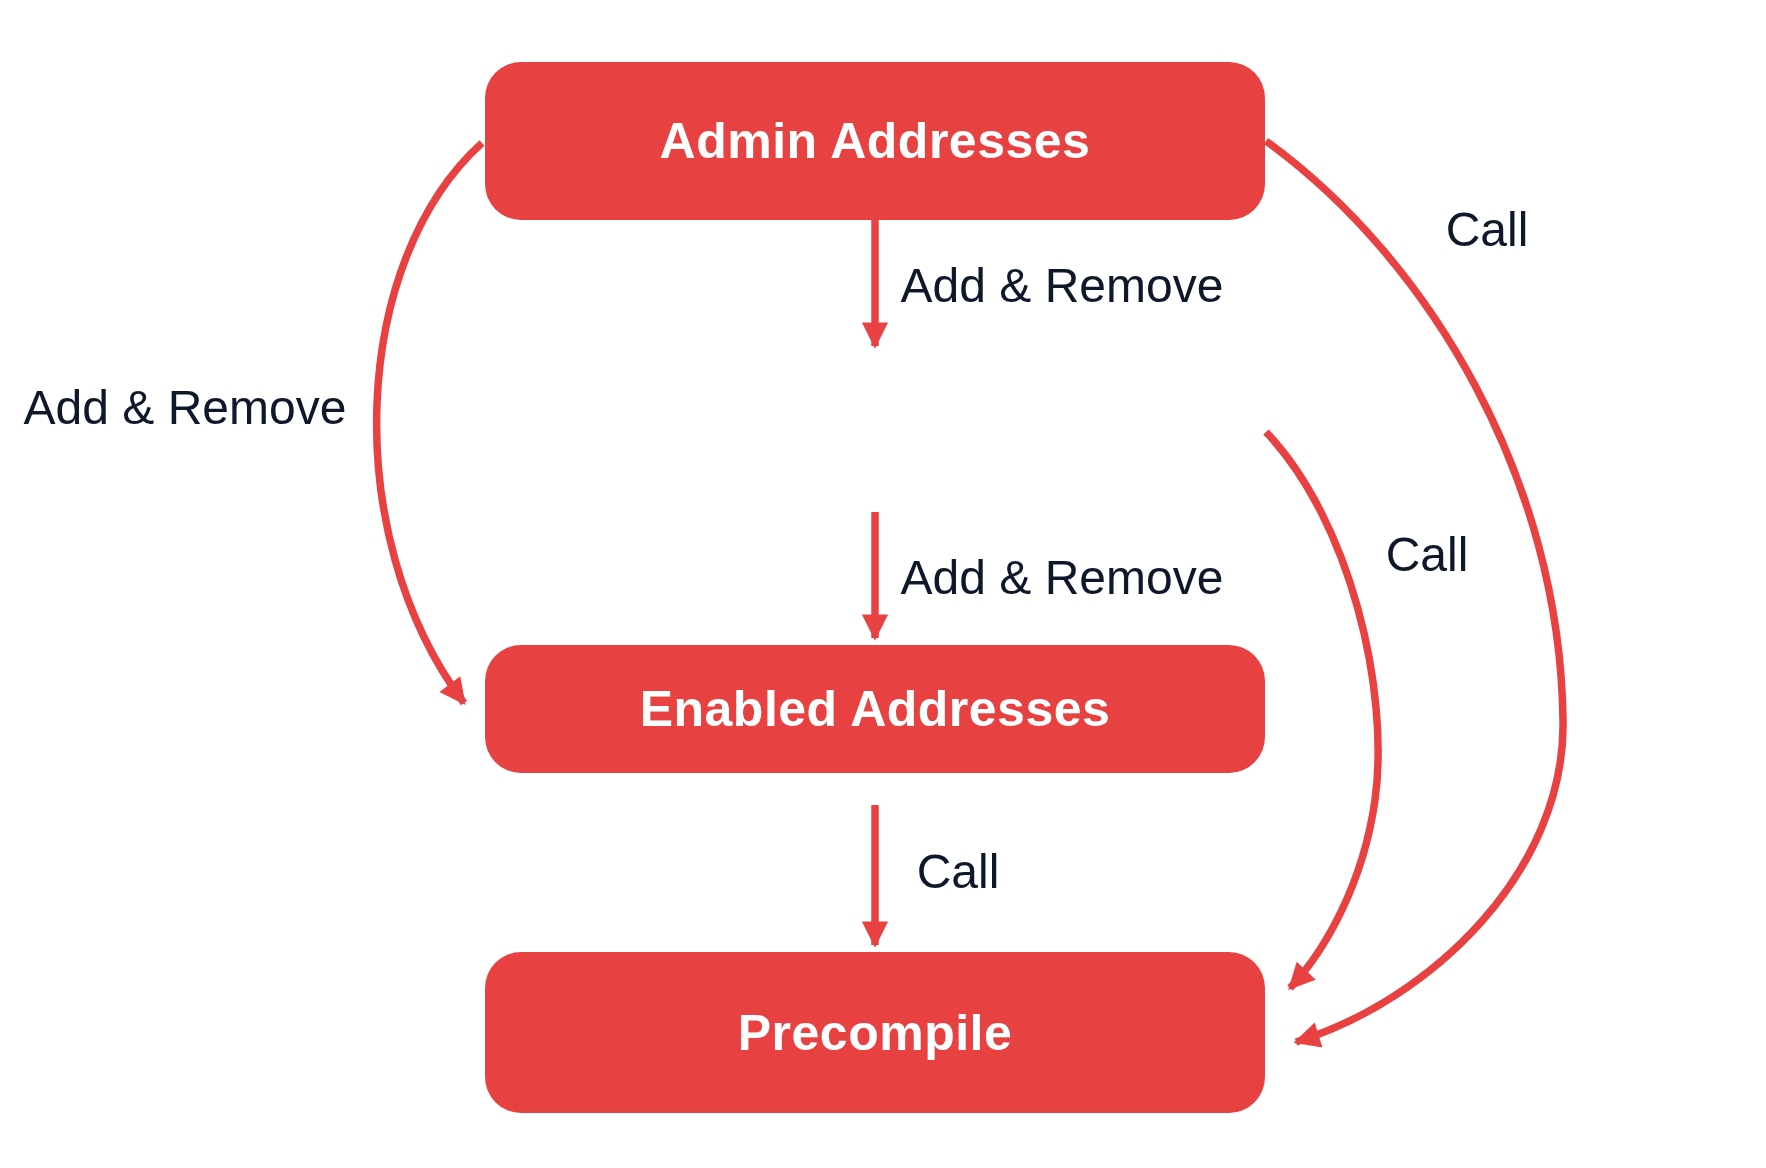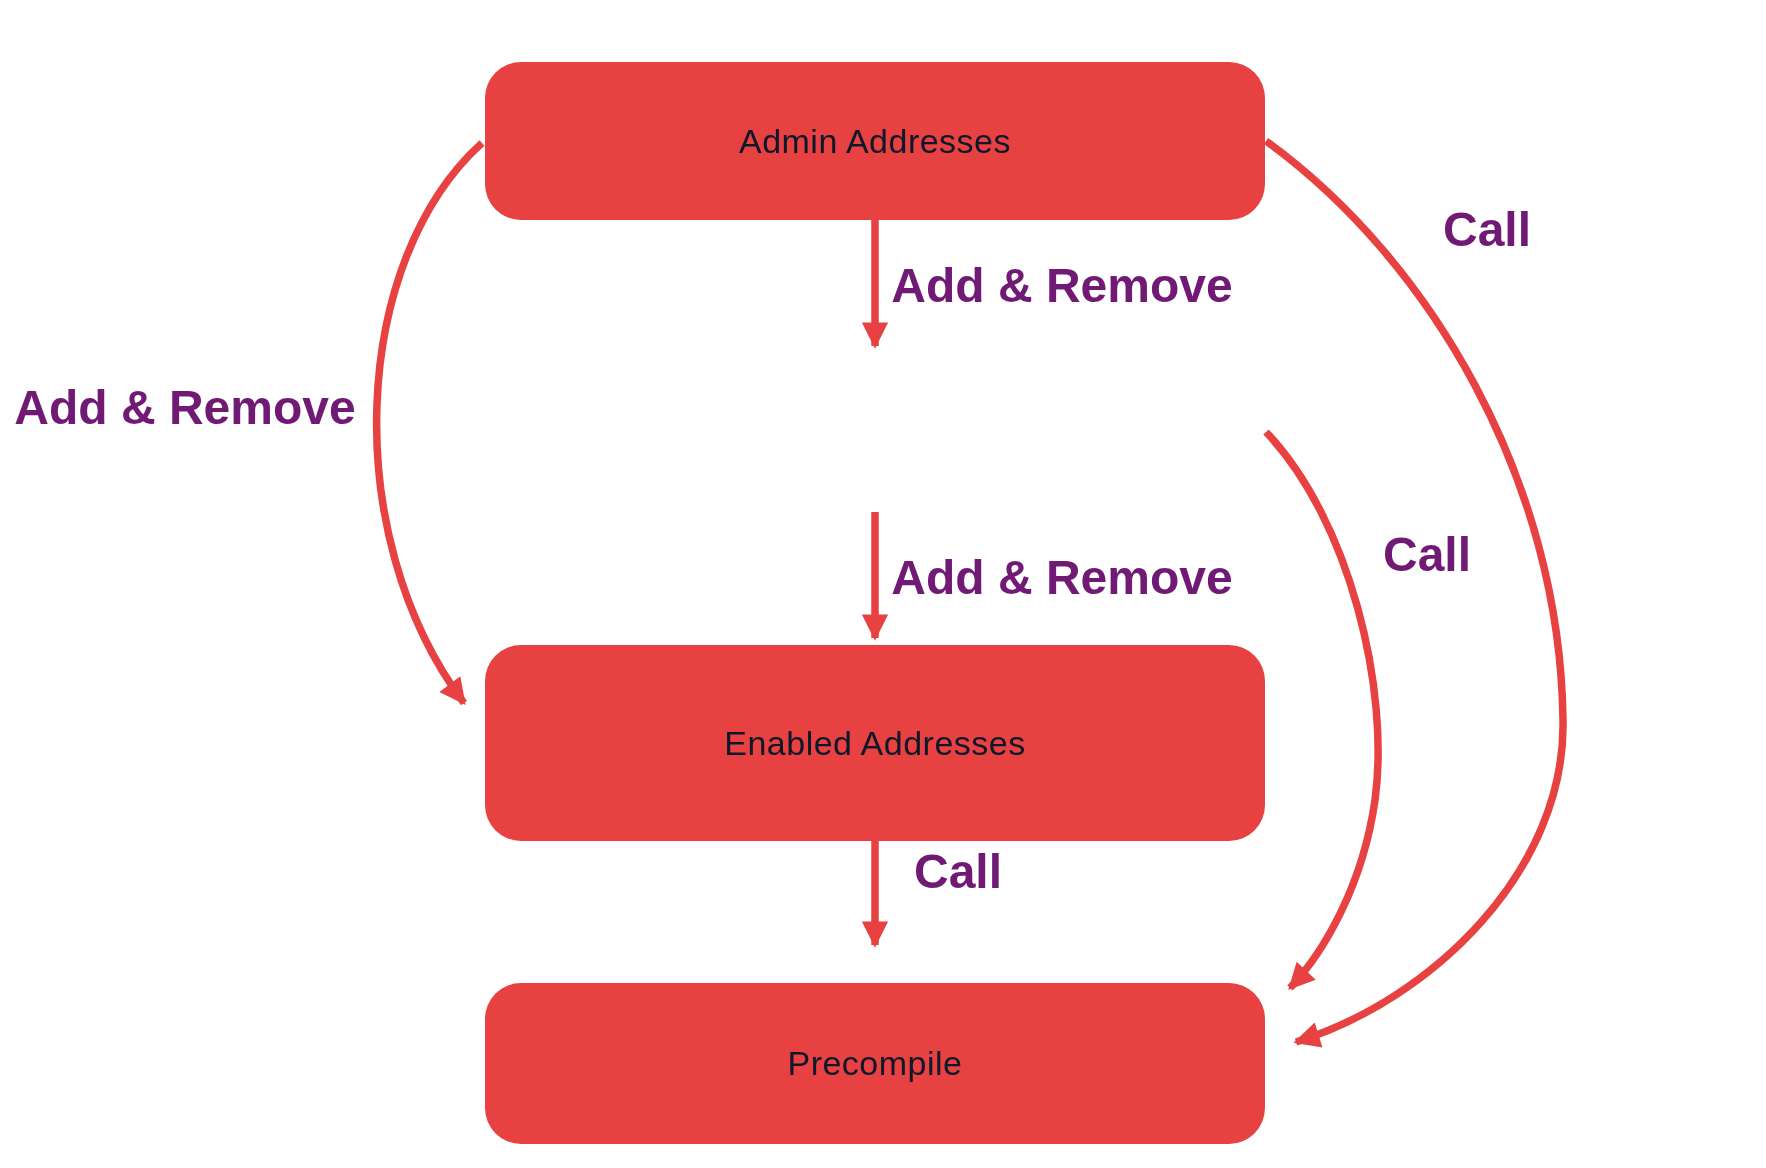--- a/index.html
+++ b/index.html
@@ -31,36 +31,36 @@
     position: absolute;
     left: 485px;
     width: 780px;
     background: #E84142;
     border-radius: 36px;
     display: flex;
     align-items: center;
     justify-content: center;
   }
   .node-label {
-    color: #0f172a;
-    font-size: 34px;
-    font-weight: normal;
+    color: #ffffff;
+    font-size: 50px;
+    font-weight: bold;
     letter-spacing: 0.5px;
     white-space: nowrap;
   }
   .node-admin      { top: 62px;  height: 158px; }
   .node-manager    { top: 353px; height: 159px; }
-  .node-enabled    { top: 645px; height: 196px; }
-  .node-precompile { top: 952px; height: 161px; margin-top: 31px; }
+  .node-enabled    { top: 645px; height: 128px; }
+  .node-precompile { top: 952px; height: 161px; }
   .edge-label {
     position: absolute;
     transform: translate(-50%, -50%);
-    color: #701a75;
+    color: #0f172a;
     font-size: 48px;
-    font-weight: 700;
+    font-weight: 400;
     white-space: nowrap;
     background: #ffffff;
     line-height: 1.15;
   }
   .lbl-admin-manager    { left: 1062px; top: 286px; }
   .lbl-manager-enabled  { left: 1062px; top: 578px; }
   .lbl-admin-enabled    { left: 185px;  top: 408px; }
   .lbl-enabled-precomp  { left: 958px;  top: 872px; }
   .lbl-manager-precomp  { left: 1427px; top: 555px; }
   .lbl-admin-precomp    { left: 1487px; top: 230px; }

